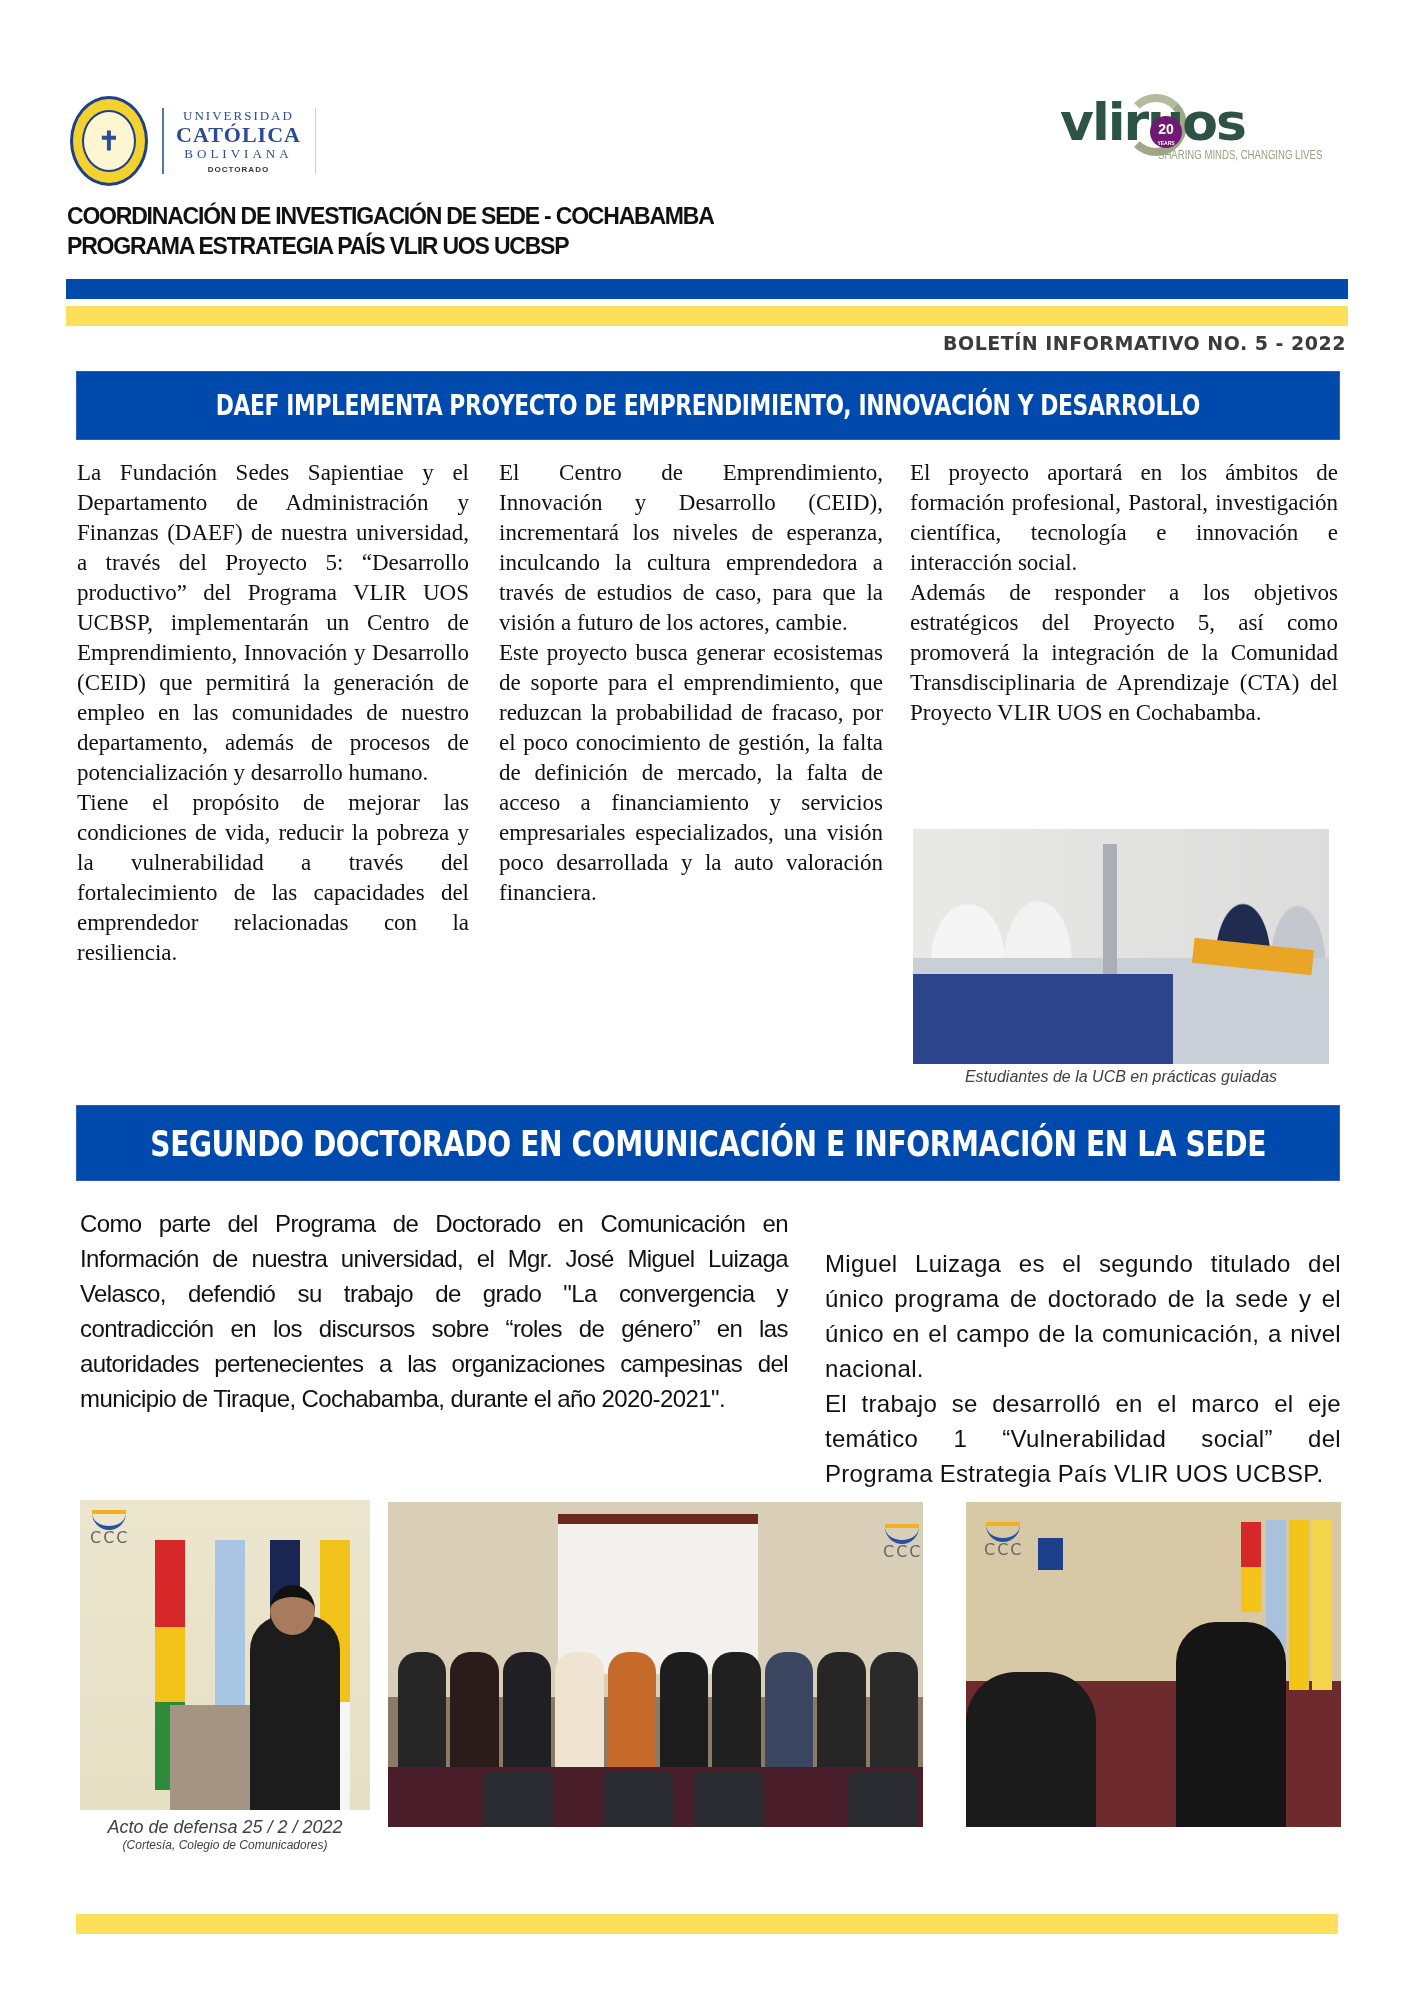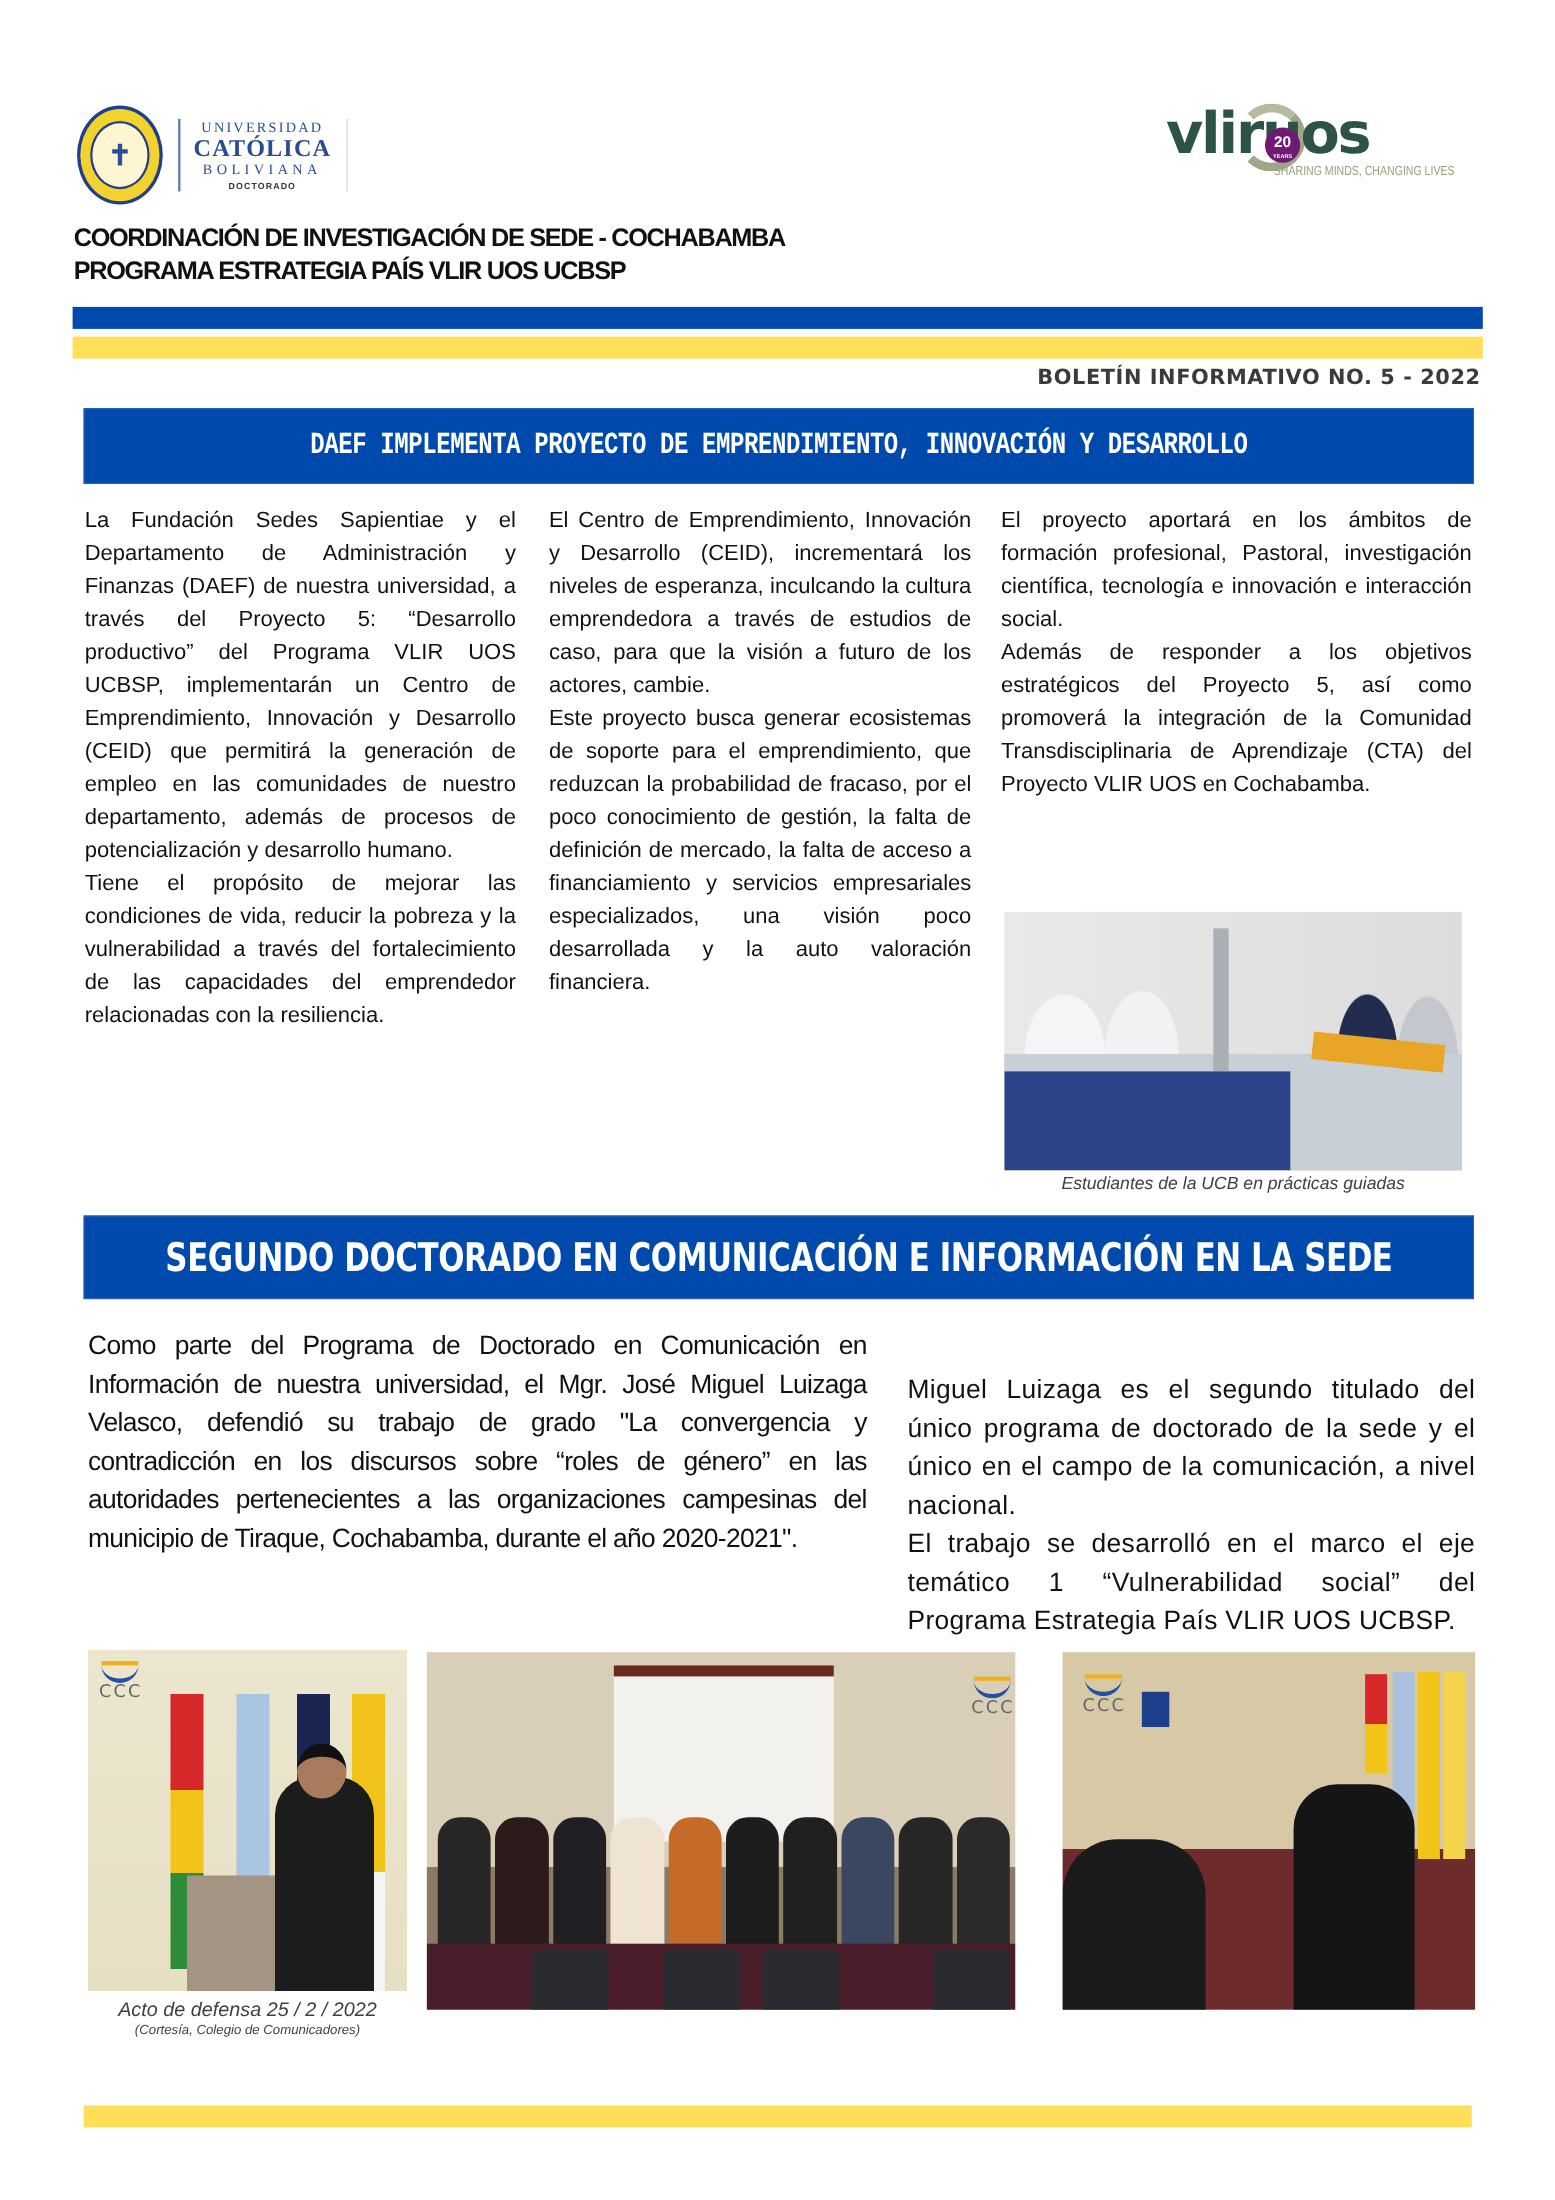--- a/index.html
+++ b/index.html
@@ -26,25 +26,25 @@
   .vlir-tag { position: absolute; left: 108px; top: 56px; font-size: 12px; color: #9aa080; font-family: "Liberation Sans", sans-serif; letter-spacing: 0; transform: scaleX(0.8); transform-origin: left; white-space: nowrap; }
 
   .head-title { position: absolute; left: 67px; top: 201px; font-size: 23px; font-weight: bold; letter-spacing: -1.2px; line-height: 30px; color: #111; font-family: "Liberation Sans", sans-serif; }
 
   .bar-blue { position: absolute; left: 66px; top: 279px; width: 1282px; height: 20px; background: #004aad; }
   .bar-yellow { position: absolute; left: 66px; top: 306px; width: 1282px; height: 20px; background: #ffde59; }
 
   .bulletin { position: absolute; right: 68px; top: 332px; font-size: 19px; font-weight: bold; color: #3b3b3b; letter-spacing: 0.5px; font-family: "DejaVu Sans", sans-serif; }
 
   .section-banner { position: absolute; background: #004aad; color: #fff; display: flex; align-items: center; justify-content: center; font-family: "DejaVu Sans", sans-serif; font-weight: bold; letter-spacing: -0.5px; border: 1px solid #2d5fb5; }
-  .banner1 { left: 76px; top: 371px; width: 1264px; height: 69px; font-size: 28px; transform-origin: center; font-family: Liberation Mono, monospace; }
+  .banner1 { left: 76px; top: 371px; width: 1264px; height: 69px; font-size: 28px; transform-origin: center; }
   .banner1 span, .banner2 span { display: inline-block; transform: scaleX(0.78); white-space: nowrap; }
   .banner2 { left: 76px; top: 1105px; width: 1264px; height: 76px; font-size: 36px; }
 
-  .col { position: absolute; font-size: 20px; line-height: 30px; text-align: justify; color: #111; }
+  .col { position: absolute; font-size: 23px; line-height: 30px; text-align: justify; color: #111; font-family: Liberation Serif, serif; }
   .col p { text-align: justify; }
   .col1 { left: 77px; top: 458px; width: 392px; }
   .col2 { left: 499px; top: 458px; width: 384px; }
   .col3 { left: 910px; top: 458px; width: 428px; }
 
   .photo { position: absolute; overflow: hidden; }
   .ph-students { left: 913px; top: 829px; width: 416px; height: 235px;
     background:
       linear-gradient(180deg, transparent 55%, #c9cfd6 55%),
       radial-gradient(ellipse 60px 90px at 55px 130px, #f5f5f5 60%, transparent 62%),

